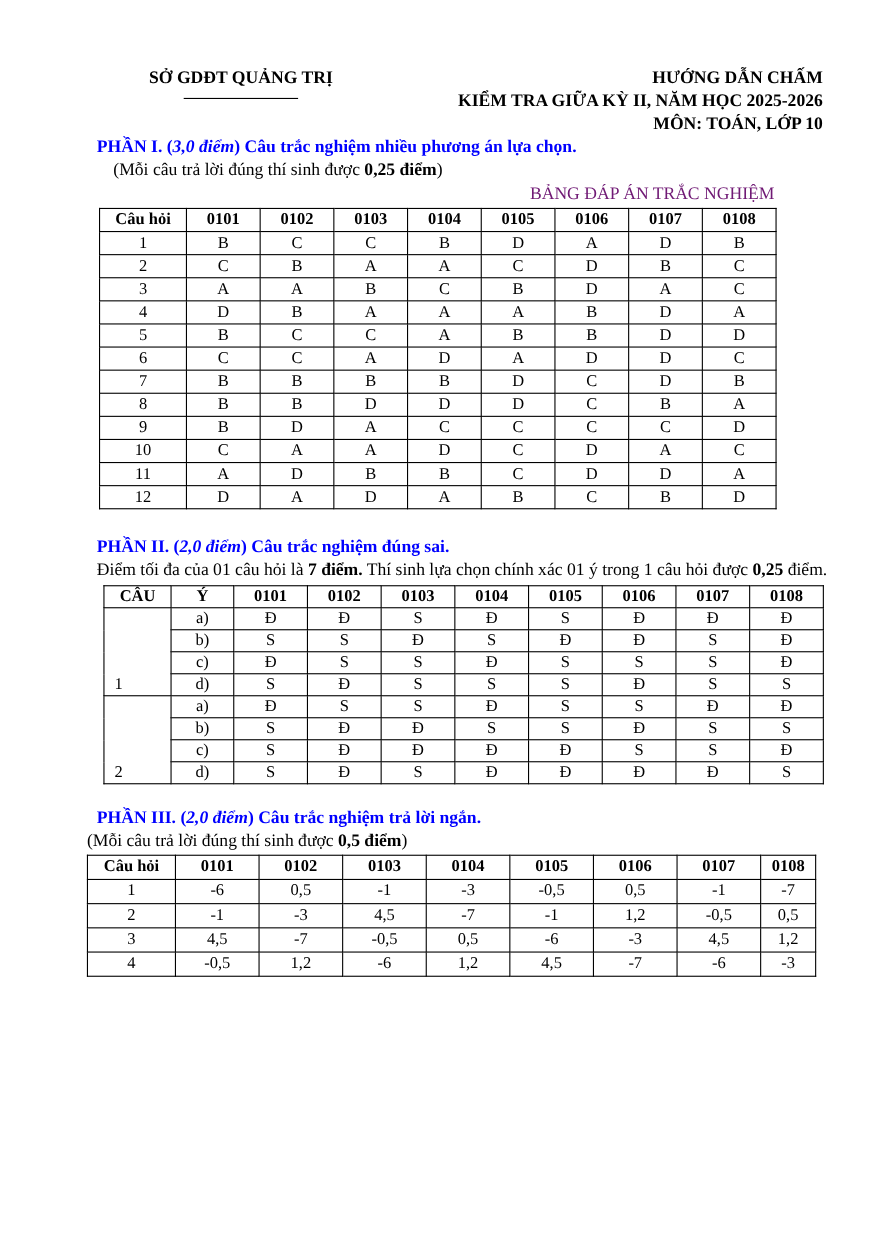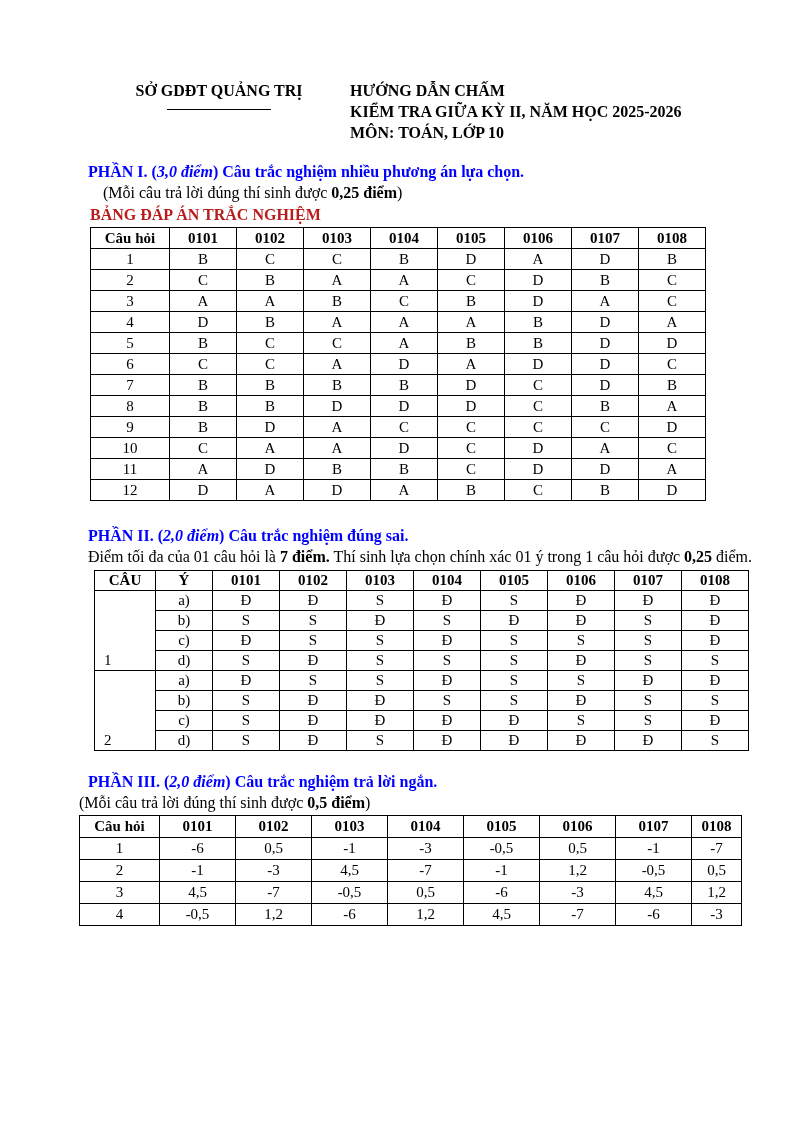--- a/index.html
+++ b/index.html
@@ -2,36 +2,36 @@
 <html><head>
 <meta charset="utf-8">
 <style>
   * { margin:0; padding:0; box-sizing:border-box; }
   html, body { background:#fff; }
   body {
     width:794px; height:1122px;
     font-family:"Liberation Serif", serif;
     color:#000; font-size:16px; position:relative; overflow:hidden;
   }
-  .page { padding:80px 46px 0 88px; }
+  .page { padding:60px 46px 0 88px; }
 
   
   .doc-header { display:flex; align-items:flex-start; }
   .hdr-left { width:262px; text-align:center; line-height:21px; }
-  .hdr-right { width:398px; text-align:left; line-height:21px; }
+  .hdr-right { width:398px; text-align:right; line-height:21px; }
   .b { font-weight:bold; }
   .i { font-style:italic; }
   .sig-line { width:104px; height:0; border-bottom:1.5px solid #000; margin:8px auto 0 auto; }
 
   
-  .part-heading { color:#0000FF; font-weight:bold; margin-top:18px; line-height:21px; }
+  .part-heading { color:#0000FF; font-weight:bold; line-height:21px; }
   .note { line-height:21px; }
   .note-indent { margin-left:15px; }
   .note-wide { width:668px; }
-  .table-title { color:#b91c1c; font-weight:bold; text-align:left; width:614px; margin:1px 0 2px 2px; line-height:21px; }
+  .table-title { color:#701a75; font-weight:normal; text-align:right; width:614px; margin:1px 0 2px 2px; line-height:21px; }
 
   
   table { border-collapse:collapse; table-layout:fixed; font-size:15px; }
   th, td { border:1px solid #000; text-align:center; padding:1px 2px; line-height:18px; height:21px; }
   th { font-weight:bold;text-align:center; }
 
   .t-part1 { width:615px; margin-left:2px; }
   .t-part2 { width:654px; margin-left:6px; margin-top:3px; }
   .t-part2 th, .t-part2 td { height:20px; line-height:17px; }
   .t-part2 td.qnum { vertical-align:bottom; text-align:left; padding-left:9px; padding-bottom:1px; }

